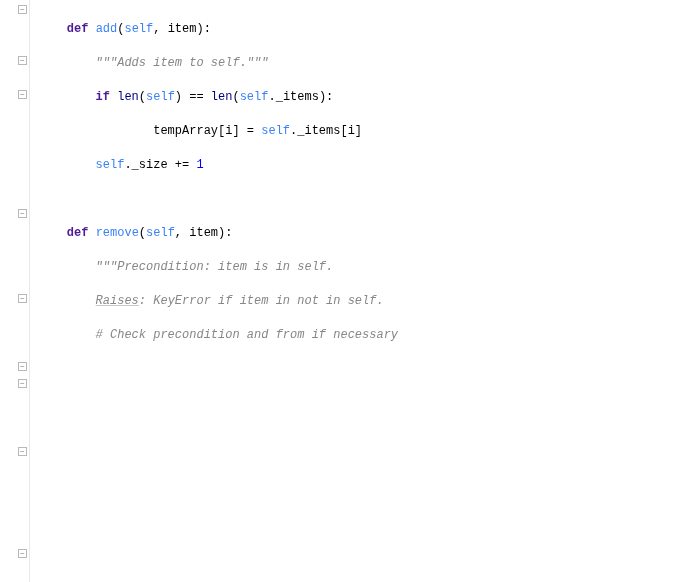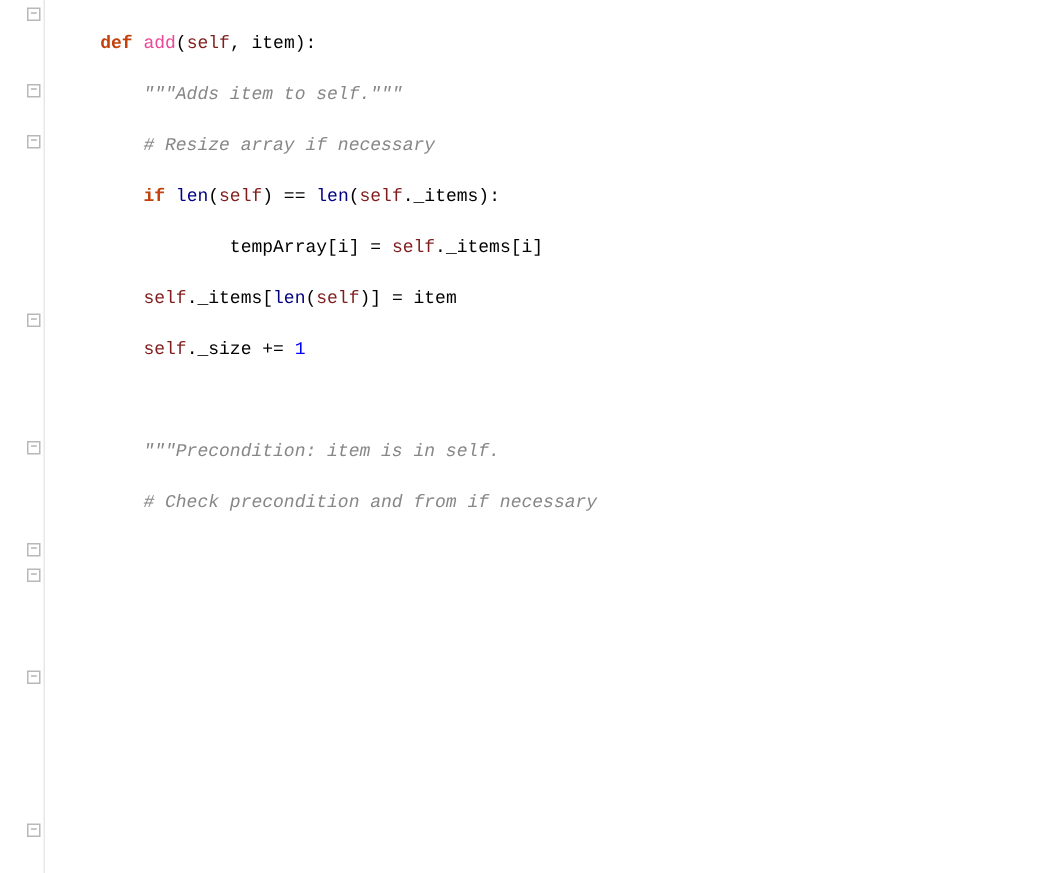--- a/index.html
+++ b/index.html
@@ -32,26 +32,26 @@
   text-align: center;
   color: #808080;
   cursor: pointer;
 }
 .code {
   padding: 4px 0 4px 8px;
   white-space: pre;
   color: #000;
 }
 .line { height: 17px; }
-.kw { color: #c2410c; font-weight: bold; }
-.self { color: #7f1d1d; }
+.kw { color: #4c1d95; font-weight: bold; }
+.self { color: #3b82f6; }
 .doc { color: #878787; font-style: italic; }
 .com { color: #878787; font-style: italic; }
 .num { color: #0000ff; }
-.fn { color: #ec4899; }
+.fn { color: #3b82f6; }
 .builtin { color: #000080; }
 .underlined { text-decoration: underline #c8c8c8; }
 </style>
 </head>
 <body>
 
 <div class="gutter">
   <div class="fold" style="top:5px">−</div>
   <div class="fold" style="top:56px">−</div>
   <div class="fold" style="top:90px">−</div>
@@ -59,27 +59,27 @@
   <div class="fold" style="top:294px">−</div>
   <div class="fold" style="top:362px">−</div>
   <div class="fold" style="top:379px">−</div>
   <div class="fold" style="top:447px">−</div>
   <div class="fold" style="top:549px">−</div>
 </div>
 
 <div class="code">
 <div class="line">    <span class="kw">def</span> <span class="fn">add</span>(<span class="self">self</span>, item):</div>
 <div class="line">        <span class="doc">"""Adds item to self."""</span></div>
-<div class="line">        <span class="com"># Resize array if necessary</span></div>
 <div class="line">        <span class="kw">if</span> <span class="builtin">len</span>(<span class="self">self</span>) == <span class="builtin">len</span>(<span class="self">self</span>._items):</div>
 <div class="line">                tempArray[i] = <span class="self">self</span>._items[i]</div>
-<div class="line">        <span class="self">self</span>._items[<span class="builtin">len</span>(<span class="self">self</span>)] = item</div>
 <div class="line">        <span class="self">self</span>._size += <span class="num">1</span></div>
 <div class="line"></div>
+<div class="line">    <span class="kw">def</span> <span class="fn">remove</span>(<span class="self">self</span>, item):</div>
 <div class="line">        <span class="doc">"""Precondition: item is in self.</span></div>
+<div class="line"><span class="doc">        <span class="underlined">Raises</span>: KeyError if item in not in self.</span></div>
 <div class="line">        <span class="com"># Check precondition and from if necessary</span></div>
 
 
 
 
 
 
 
 
 

